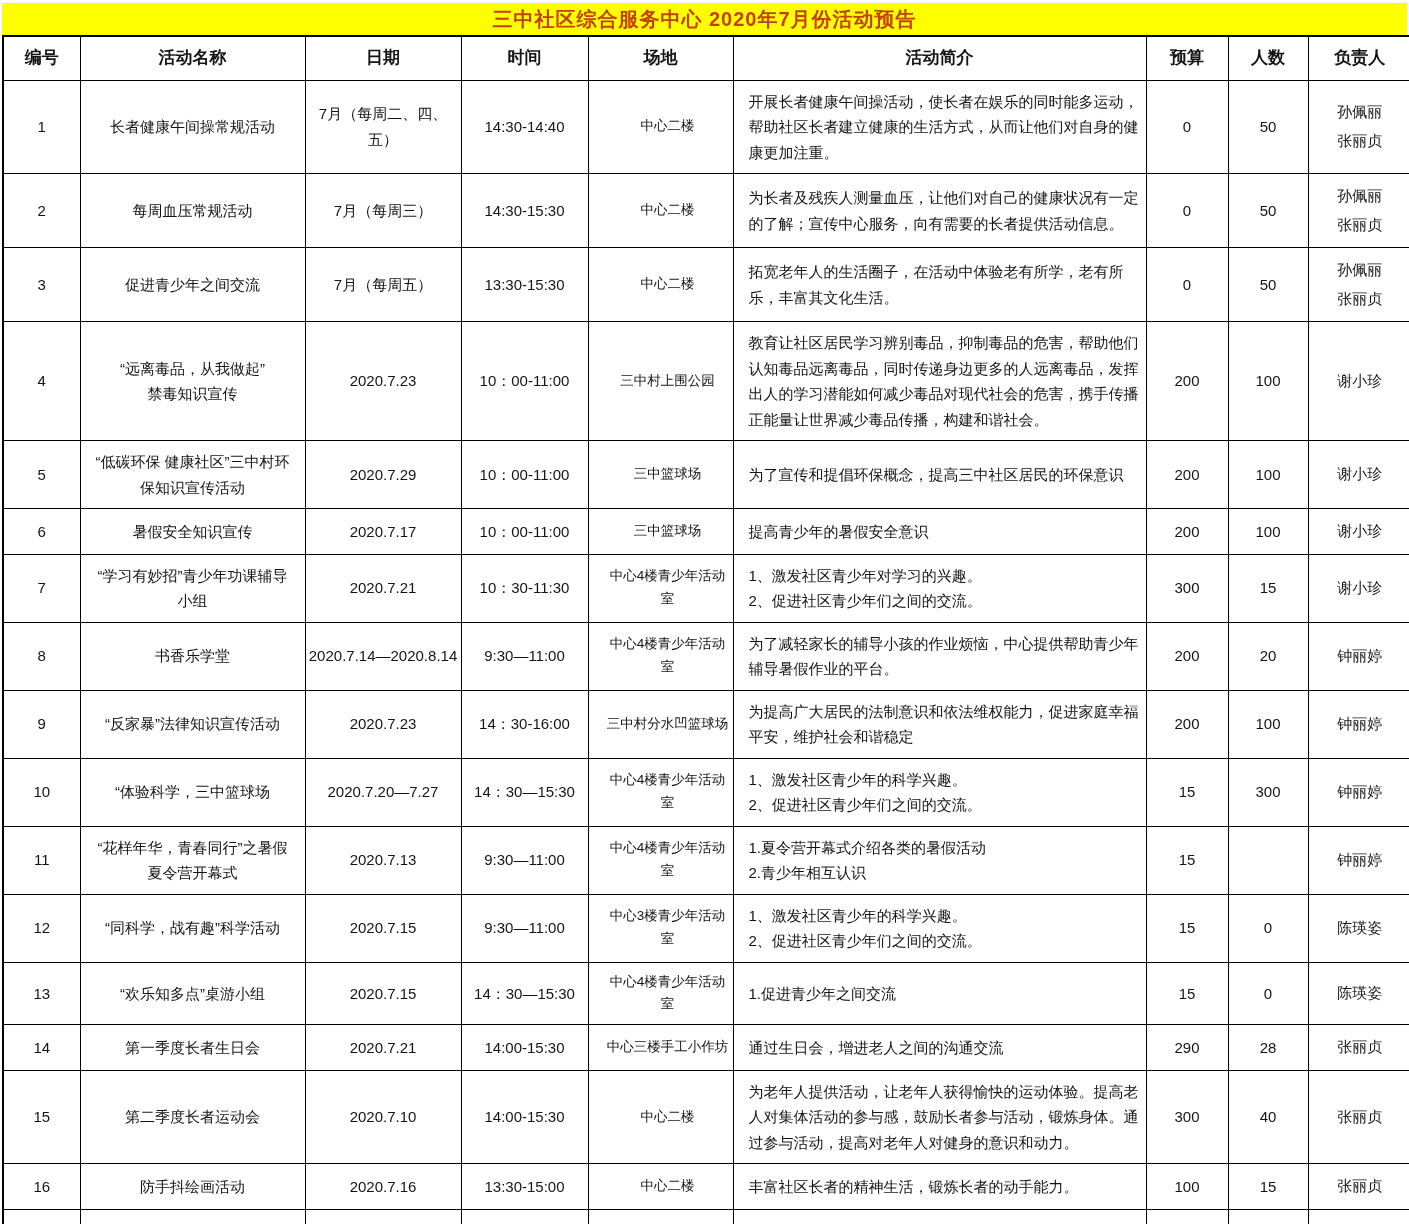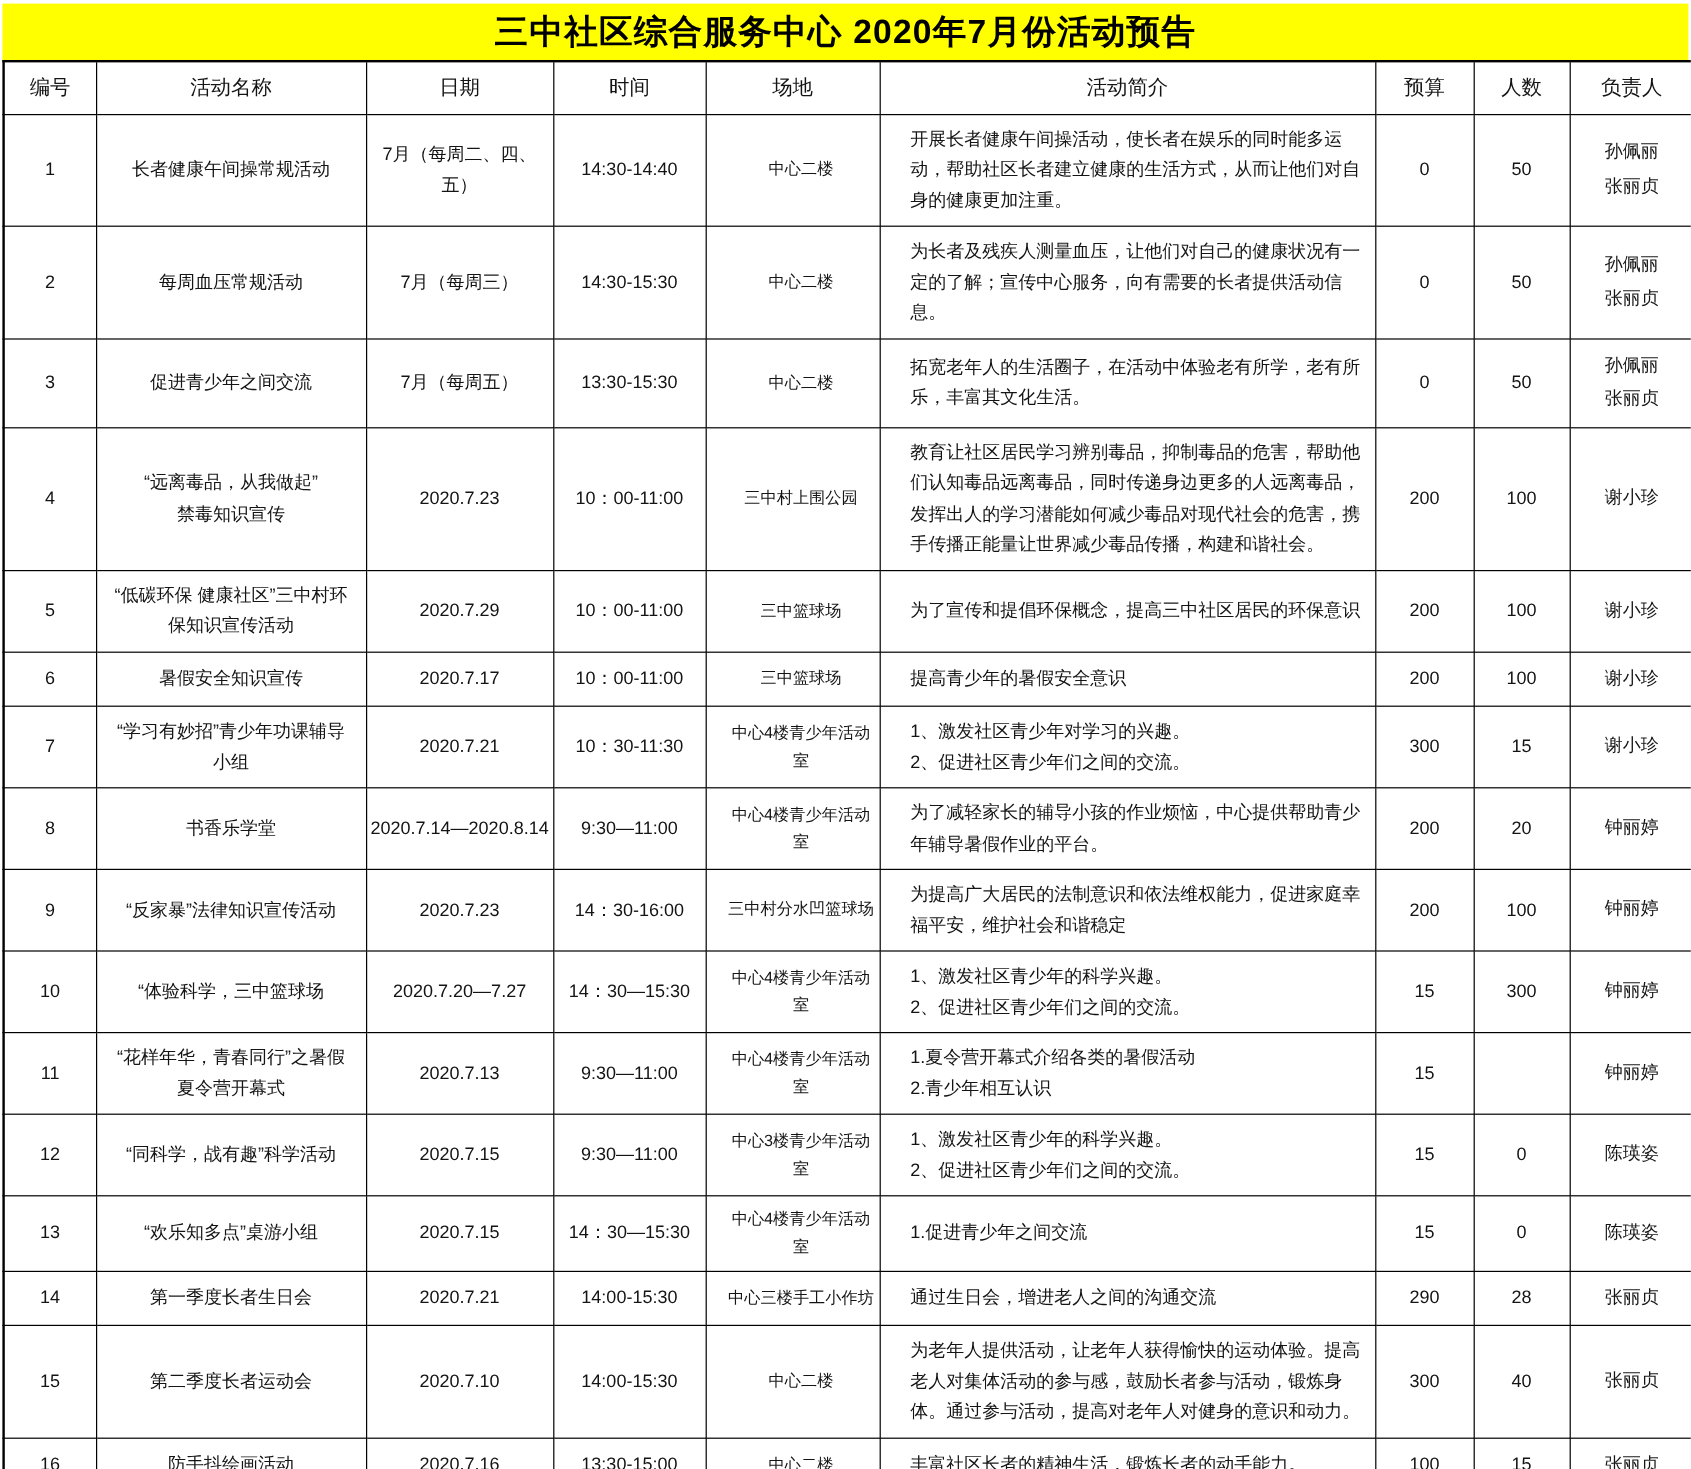--- a/index.html
+++ b/index.html
@@ -9,57 +9,57 @@
     font-family: "Liberation Sans", "DejaVu Sans", sans-serif;
     color: #141414;
   }
   .page {
     width: 1409px;
     box-sizing: border-box;
     padding: 3px 2px 0 2px;
   }
   .title-bar {
     background: #FFFF00;
-    height: 47px;
+    height: 32px;
     display: flex;
     align-items: center;
     justify-content: center;
-    font-size: 28px;
+    font-size: 20px;
     font-weight: bold;
     letter-spacing: 1px;
-    color: #000000;
+    color: #c2410c;
   }
   table.schedule {
     border-collapse: collapse;
     table-layout: fixed;
     width: 1405px;
     border: 2px solid #000000;
   }
   .schedule th, .schedule td {
     border: 1px solid #000000;
     padding: 8px 6px;
     font-size: 15px;
     line-height: 1.7;
     text-align: center;
     vertical-align: middle;
     white-space: pre-line;
     overflow: hidden;
     box-sizing: border-box;
   }
   .schedule th {
     font-size: 17px;
-    font-weight: normal;
+    font-weight: bold;
     height: 44px;
     white-space: nowrap;
     padding: 4px 2px;
   }
   .schedule td { height: 42px; }
   .schedule td.col-desc {
     text-align: left;
-    padding-left: 25px;
+    padding-left: 15px;
     padding-right: 7px;
   }
   .schedule td.col-name { padding-left: 10px; padding-right: 10px; }
   .schedule td.col-date, .schedule td.col-time { padding-left: 2px; padding-right: 2px; }
   .schedule td.col-venue { padding-left: 16px; padding-right: 2px; font-size: 13.5px; }
   .schedule td.col-leader { line-height: 1.9; }
 </style>
 </head>
 <body>
 

